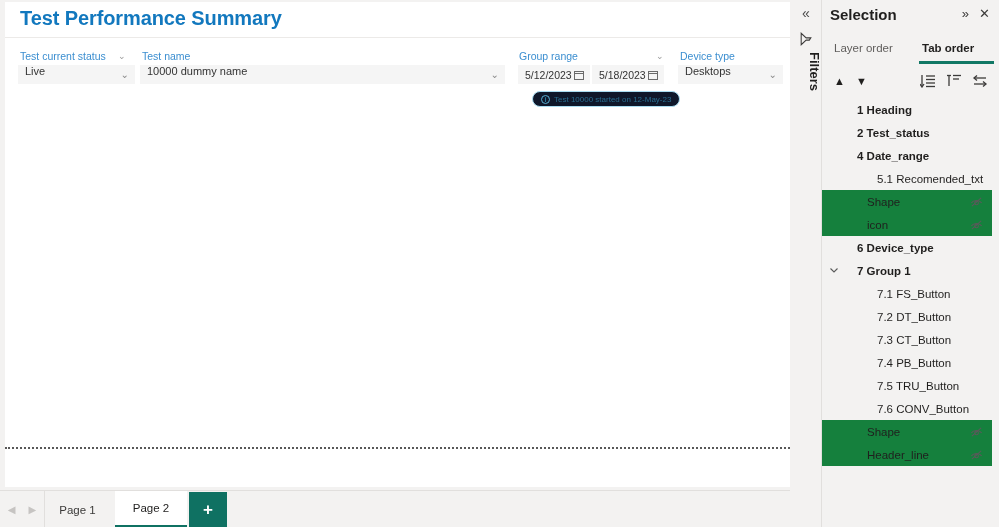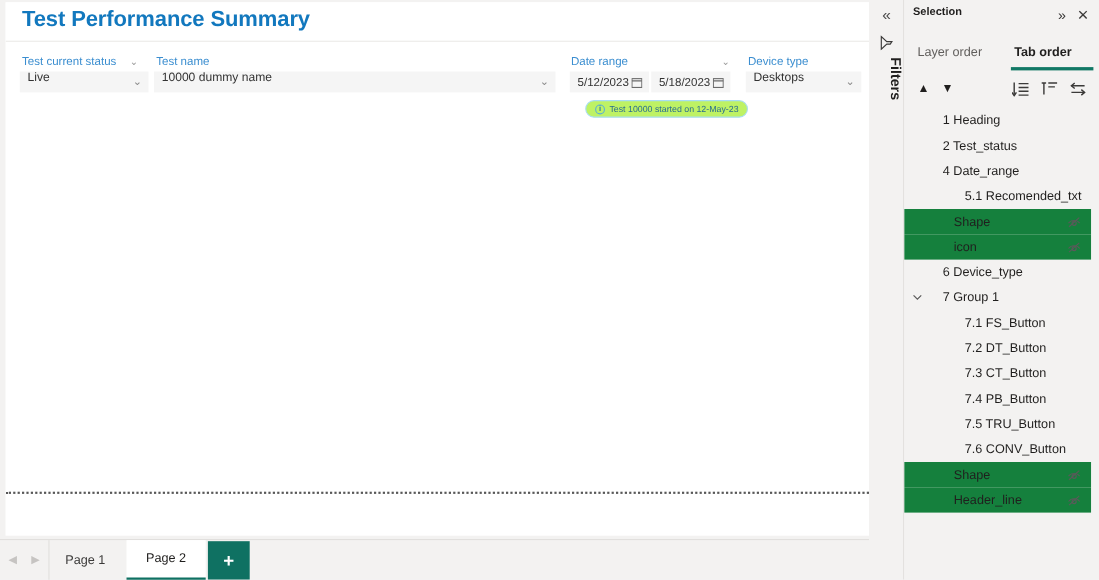--- a/index.html
+++ b/index.html
@@ -54,21 +54,21 @@
   }
   .datebox {
     position: absolute; background: #f5f5f5;
     display: flex; align-items: center; justify-content: space-between;
     font-size: 10.5px; color: #333; padding: 0 6px 0 7px;
   }
   .cal-ico { width: 10px; height: 10px; display: block; }
 
   #info-pill {
     position: absolute; left: 527px; top: 89px; height: 16px;
-    background: #bef264; border: 1px solid #a9ddf2; border-radius: 9px;
+    background: #0f172a; border: 1px solid #a9ddf2; border-radius: 9px;
     display: flex; align-items: center; gap: 4px; padding: 0 8px;
     font-size: 8px; color: #2a6d8f; white-space: nowrap;
   }
   #info-pill .i-circle {
     width: 9px; height: 9px; border-radius: 50%;
     border: 1px solid #5ab0d4; color: #2a7ca0;
     font-size: 7px; line-height: 7px; text-align: center; font-weight: bold;
     flex: none;
   }
 
@@ -140,21 +140,21 @@
   
   #selection-pane {
     position: absolute; left: 822px; top: 0; width: 177px; height: 527px;
     background: #f3f2f1;
   }
   #sel-head {
     position: absolute; left: 0; top: 0; width: 177px; height: 30px;
   }
   #sel-title {
     position: absolute; left: 8px; top: 6px;
-    font-size: 10px; font-weight: bold; color: #201f1e;
+    font-size: 15px; font-weight: bold; color: #201f1e;
   }
   #sel-expand { position: absolute; right: 30px; top: 7px; font-size: 13px; color: #3b3a39; line-height: 1; }
   #sel-close  { position: absolute; right: 9px;  top: 7px; font-size: 13px; color: #3b3a39; line-height: 1; }
 
   .order-tab {
     position: absolute; top: 42px;
     font-size: 11.5px; white-space: nowrap;
   }
   #layer-order-tab { left: 12px; color: #605e5c; }
   #tab-order-tab { left: 100px; color: #201f1e; font-weight: bold; }
@@ -175,21 +175,21 @@
     position: relative; height: 23px;
     display: flex; align-items: center;
     font-size: 11.5px; color: #201f1e;
   }
   .row.shaded { background: #15803d; }
   .row .chev {
     position: absolute; left: 7px; top: 6px;
     width: 10px; height: 10px; color: #5a5a5a;
   }
   .row .txt { white-space: nowrap; }
-  .row.lvl1 .txt { padding-left: 35px; }
+  .row.lvl1 .txt { padding-left: 35px; font-weight: bold; }
   .row.lvl2 .txt { padding-left: 55px; }
   .row.shaded .txt { padding-left: 45px; }
   .row .eye {
     position: absolute; right: 9px; top: 5px; width: 13px; height: 13px;
   }
   #list-scrollbar {
     position: absolute; right: 0; top: 98px; width: 6px; height: 429px;
   }
 </style>
 </head>
@@ -210,21 +210,21 @@
         <span>Live</span>
         <span class="chev">⌄</span>
       </div>
 
       <div class="slicer-label" style="left:137px; top:48px;">Test name</div>
       <div class="combo" style="left:135px; top:63px; width:365px; height:19px;">
         <span>10000 dummy name</span>
         <span class="chev">⌄</span>
       </div>
 
-      <div class="slicer-label" style="left:514px; top:48px;">Date range</div>
+      <div class="slicer-label" style="left:514px; top:48px;">Group range</div>
       <div class="slicer-caret" style="left:651px; top:50px;">⌄</div>
       <div class="datebox" style="left:513px; top:63px; width:72px; height:19px;">
         <span>5/12/2023</span>
         <svg class="cal-ico" viewBox="0 0 10 10">
           <rect x="0.5" y="1.5" width="9" height="8" fill="none" stroke="#6b6b6b"></rect>
           <line x1="0.5" y1="3.5" x2="9.5" y2="3.5" stroke="#6b6b6b"></line>
         </svg>
       </div>
       <div class="datebox" style="left:587px; top:63px; width:72px; height:19px;">
         <span>5/18/2023</span>

